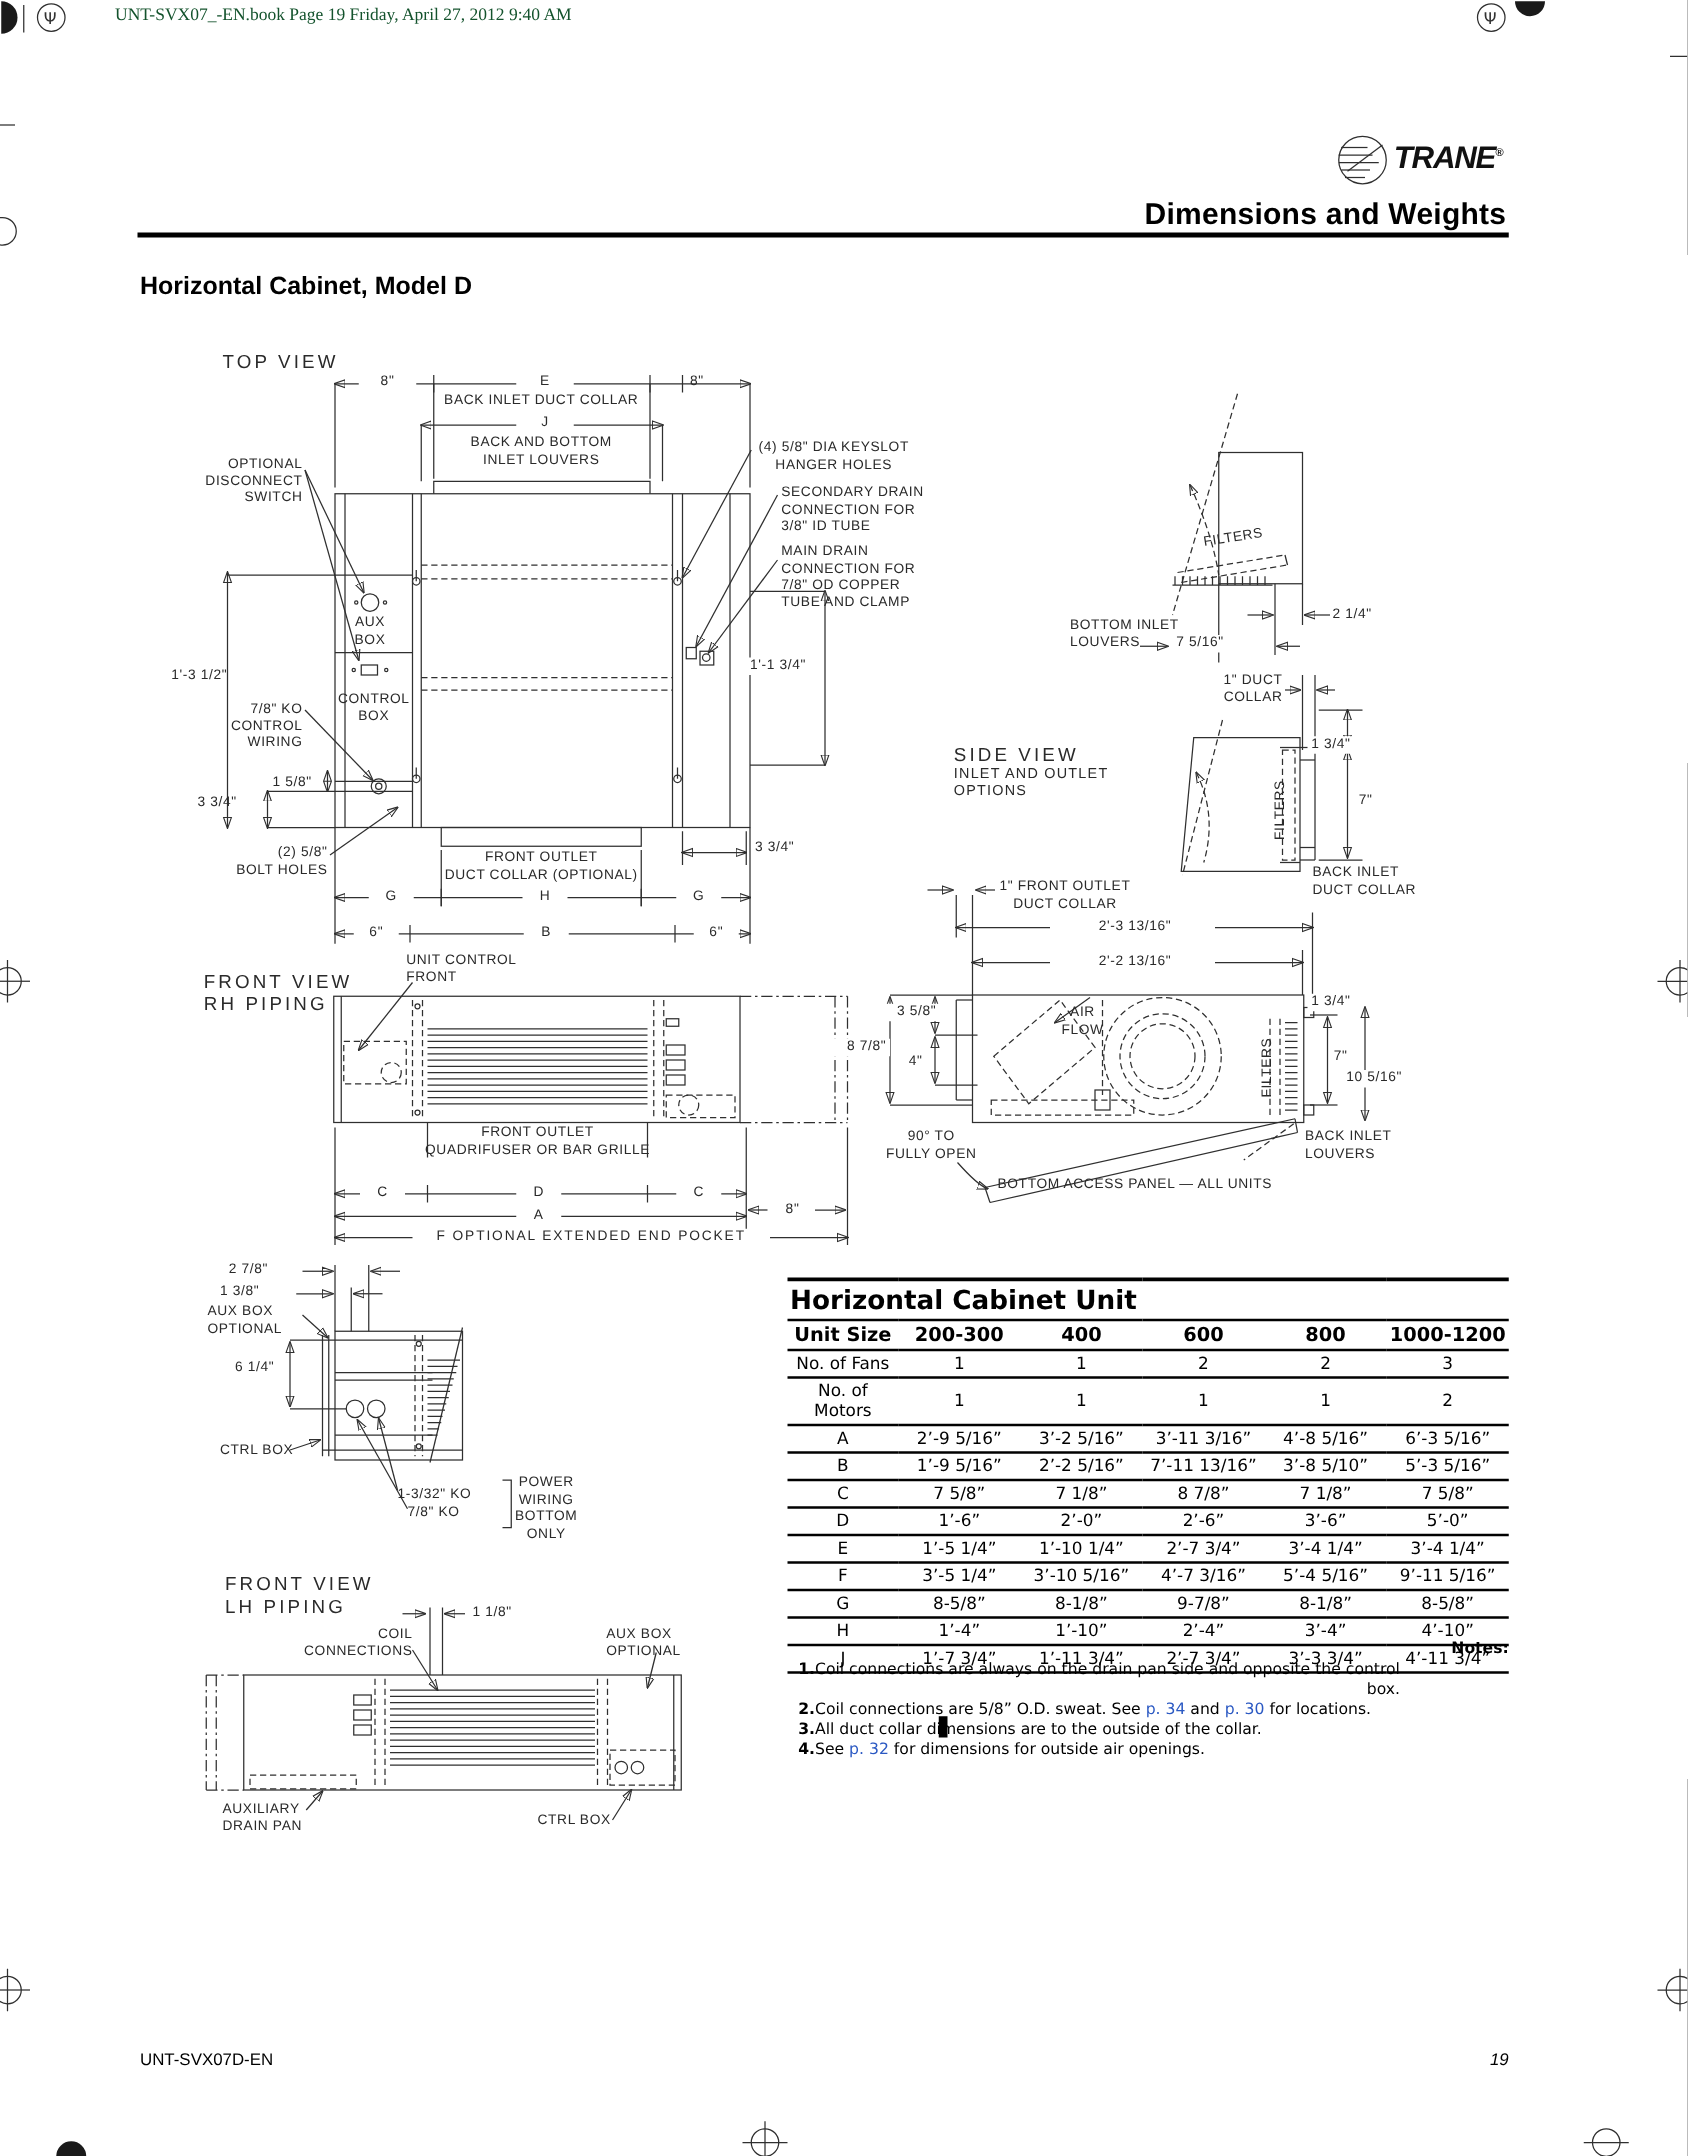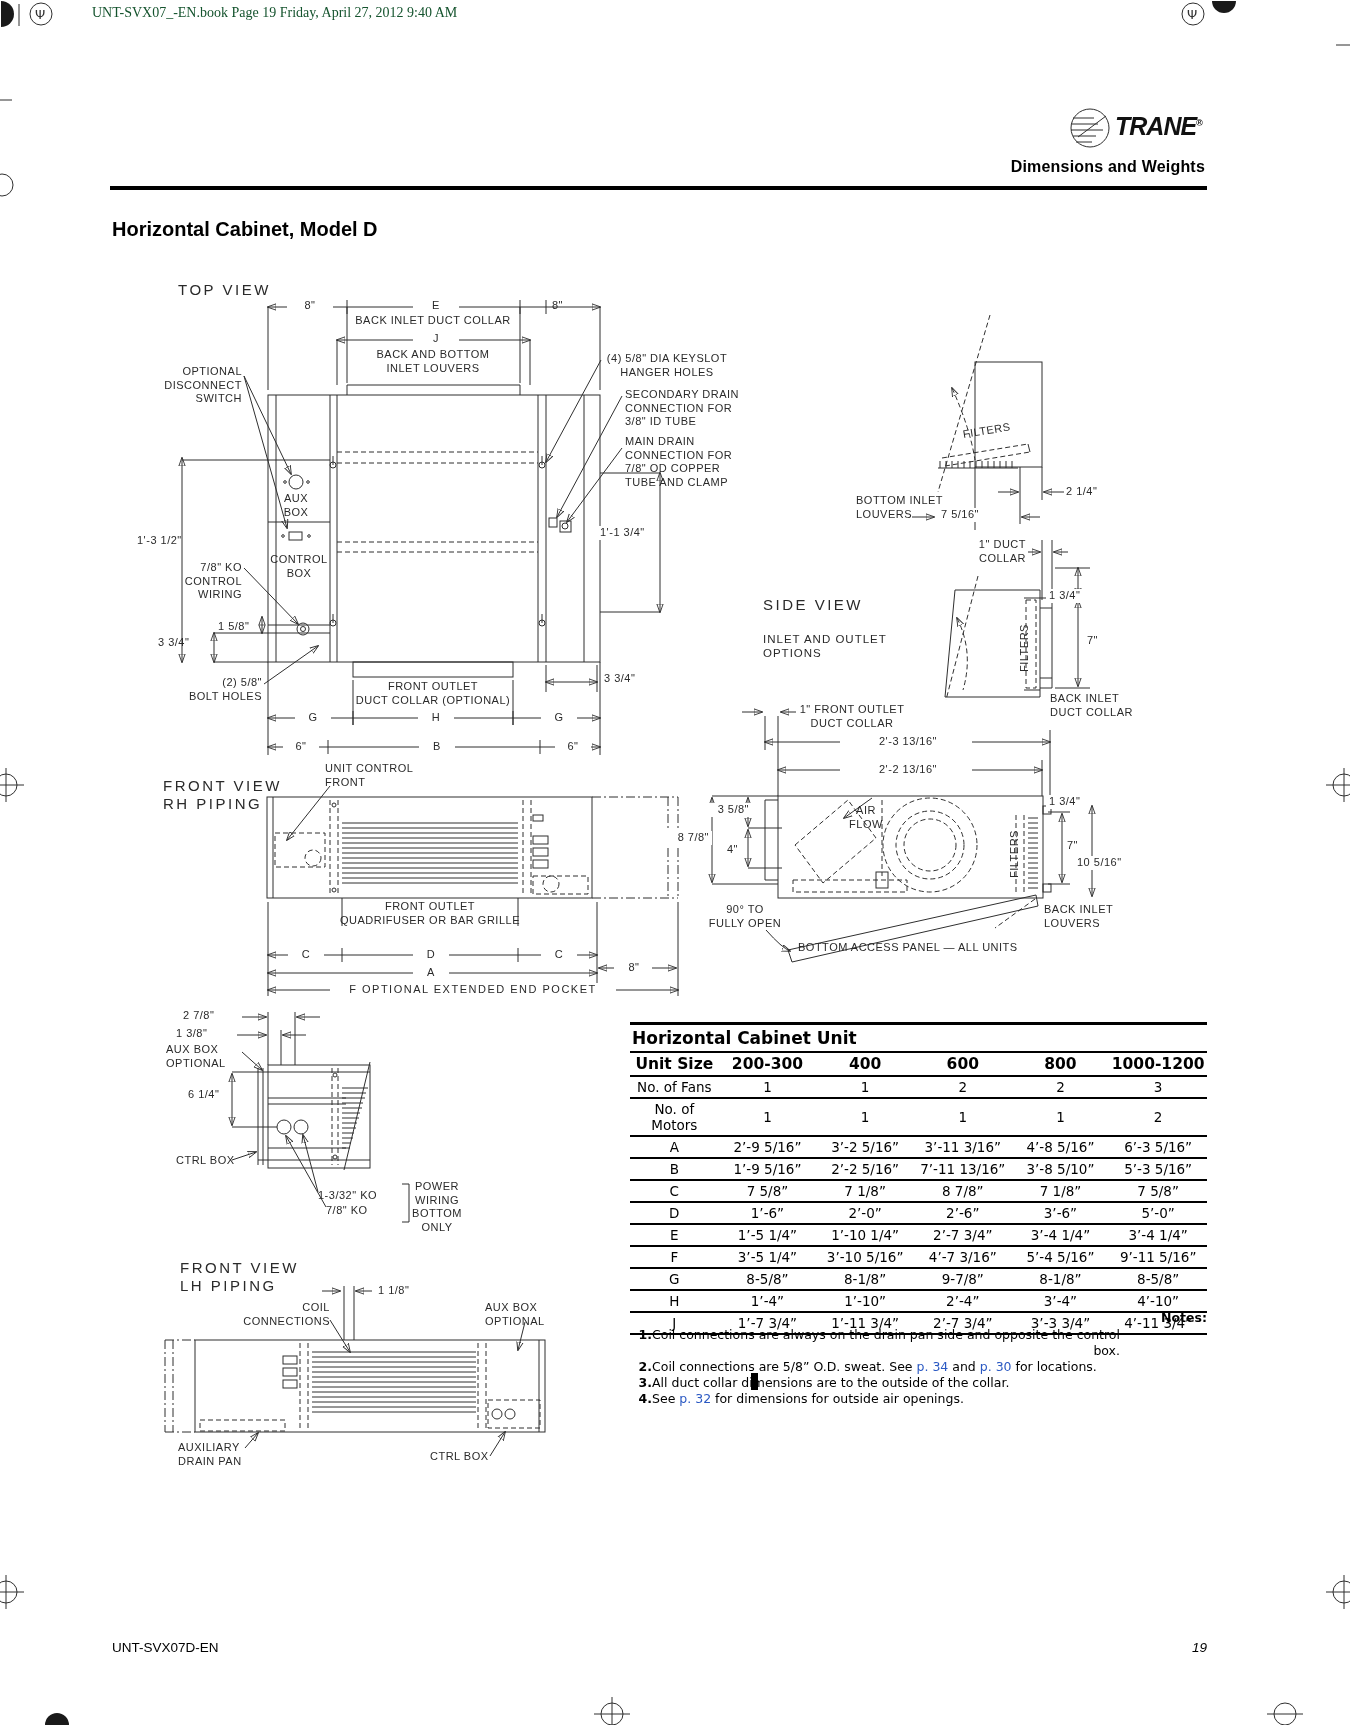--- a/index.html
+++ b/index.html
@@ -11,34 +11,34 @@
   .ctr{text-align:center}
   .rt{text-align:right}
   .onln{background:#fff;padding:0 3px}
   .cap{font-size:15px;line-height:18px;letter-spacing:2.5px}
   .capsub{font-size:11.5px;line-height:14px;letter-spacing:1px}
   .vrt{transform:rotate(-90deg);transform-origin:0 0;}
   .slnt{transform:rotate(-9deg);transform-origin:0 0;}
   
   .meta{position:absolute;left:64px;top:5px;font:14px "Liberation Serif",serif;color:#14532d;margin-left:28px;}
   .sectitle{position:absolute;left:805px;top:158px;width:400px;text-align:right;
-            font-size:16px;font-weight:bold;letter-spacing:.2px;color:#000;}
+            font-size:24px;font-weight:bold;letter-spacing:.2px;color:#000;}
   .rule{position:absolute;left:110px;top:186px;width:1097px;height:4px;background:#000;}
   .doctitle{position:absolute;left:112px;top:218px;font-size:20px;font-weight:bold;color:#000;}
   .brand{position:absolute;left:1115px;top:112px;font-size:25px;font-weight:bold;font-style:italic;
          letter-spacing:-1px;color:#111;}
   .brand sup{font-size:9px;}
   .footer{position:absolute;left:112px;top:1640px;width:1095px;font-size:13.5px;color:#000;}
   .pageno{position:absolute;right:0;top:0;font-style:italic;}
   
   .dimtable{position:absolute;left:630px;top:1022px;width:577px;border-collapse:collapse;
             font-family:"DejaVu Sans",sans-serif;color:#000;}
   .dimtable td,.dimtable th{border-bottom:2px solid #000;padding:2px 1px;text-align:center;
             font-size:13.5px;font-weight:normal;}
-  .dimtable .ttl{border-top:3px solid #000;font-size:17px;font-weight:bold;text-align:left;padding:3px 2px;}
+  .dimtable .ttl{border-top:3px solid #000;font-size:21px;font-weight:bold;text-align:left;padding:3px 2px;}
   .dimtable .hdr{font-size:15.5px;font-weight:bold;}
   .c0{width:88px}.cx{width:97px}
   
   .notes{position:absolute;left:632px;top:1310px;width:575px;font-family:"DejaVu Sans",sans-serif;
          font-size:12.5px;line-height:16px;color:#000;text-align:right;}
   .notes .nttl{font-weight:bold;margin-bottom:1px;}
   .note{display:flex;}
   .note .num{font-weight:bold;width:20px;flex:0 0 20px;}
   .note .ntx{white-space:pre-line;}
   .lnk{color:#2b59c3;}
@@ -461,21 +461,21 @@
   <div class="dl ctr onln" style="left:419px;top:740px;width:30px">B</div>
   <div class="dl ctr onln" style="left:555px;top:740px;width:30px">6"</div>
 
   <div class="dl slnt" style="left:962px;top:428px">FILTERS</div>
   <div class="dl" style="left:856px;top:494px">BOTTOM INLET
 LOUVERS</div>
   <div class="dl onln" style="left:938px;top:508px">7 5/16"</div>
   <div class="dl" style="left:1066px;top:485px">2 1/4"</div>
 
   <div class="dl cap" style="left:763px;top:596px">SIDE VIEW</div>
-  <div class="dl capsub" style="left:763px;top:632px">INLET AND OUTLET
+  <div class="dl capsub" style="left:763px;top:612px">INLET AND OUTLET
 OPTIONS</div>
   <div class="dl rt" style="left:968px;top:538px;width:58px">1" DUCT
 COLLAR</div>
   <div class="dl onln" style="left:1046px;top:589px">1 3/4"</div>
   <div class="dl onln" style="left:1084px;top:634px">7"</div>
   <div class="dl vrt" style="left:1018px;top:672px">FILTERS</div>
   <div class="dl" style="left:1050px;top:692px">BACK INLET
 DUCT COLLAR</div>
 
   <div class="dl ctr" style="left:787px;top:703px;width:130px">1" FRONT OUTLET

